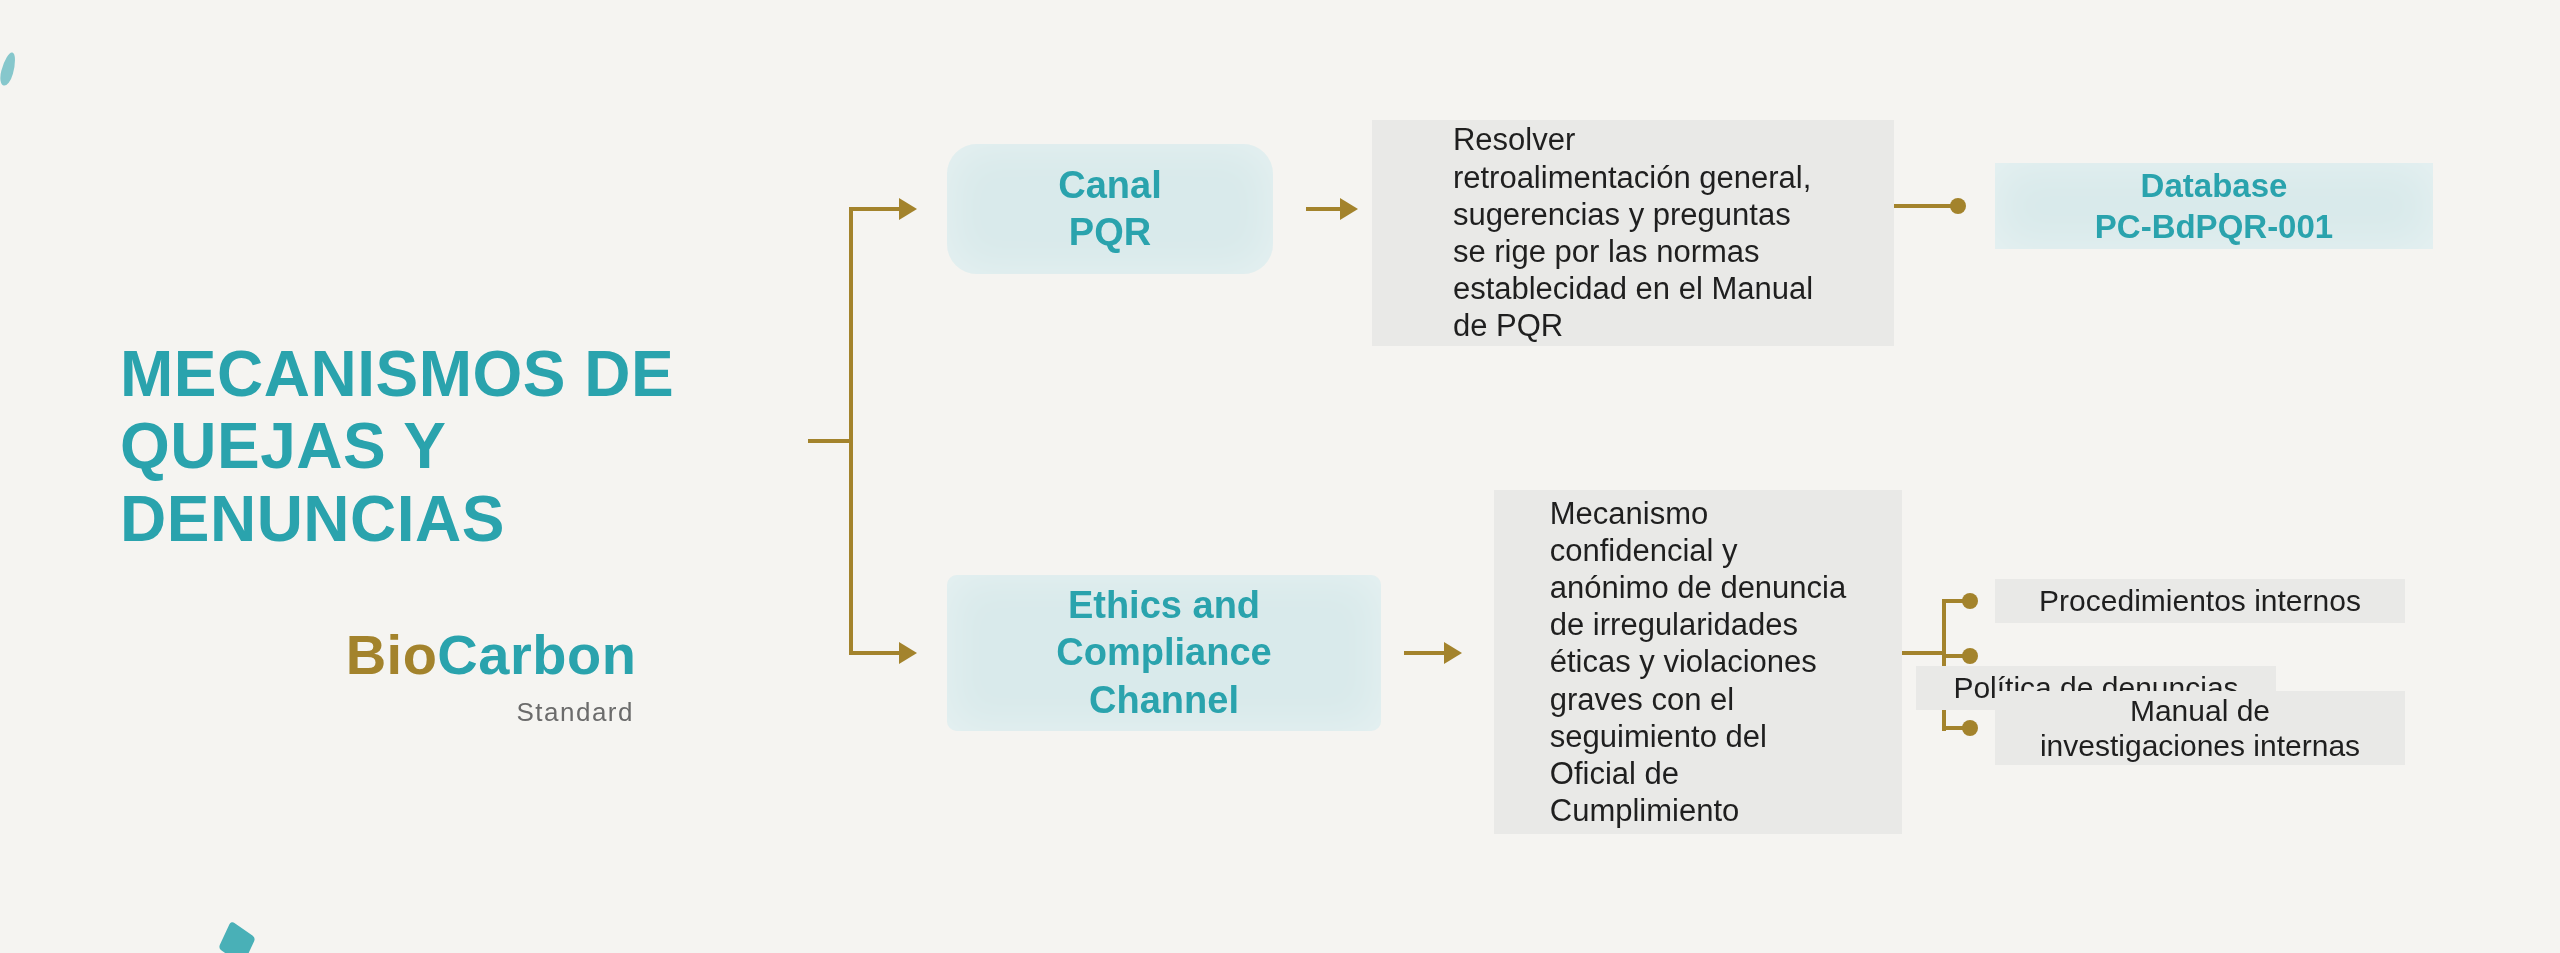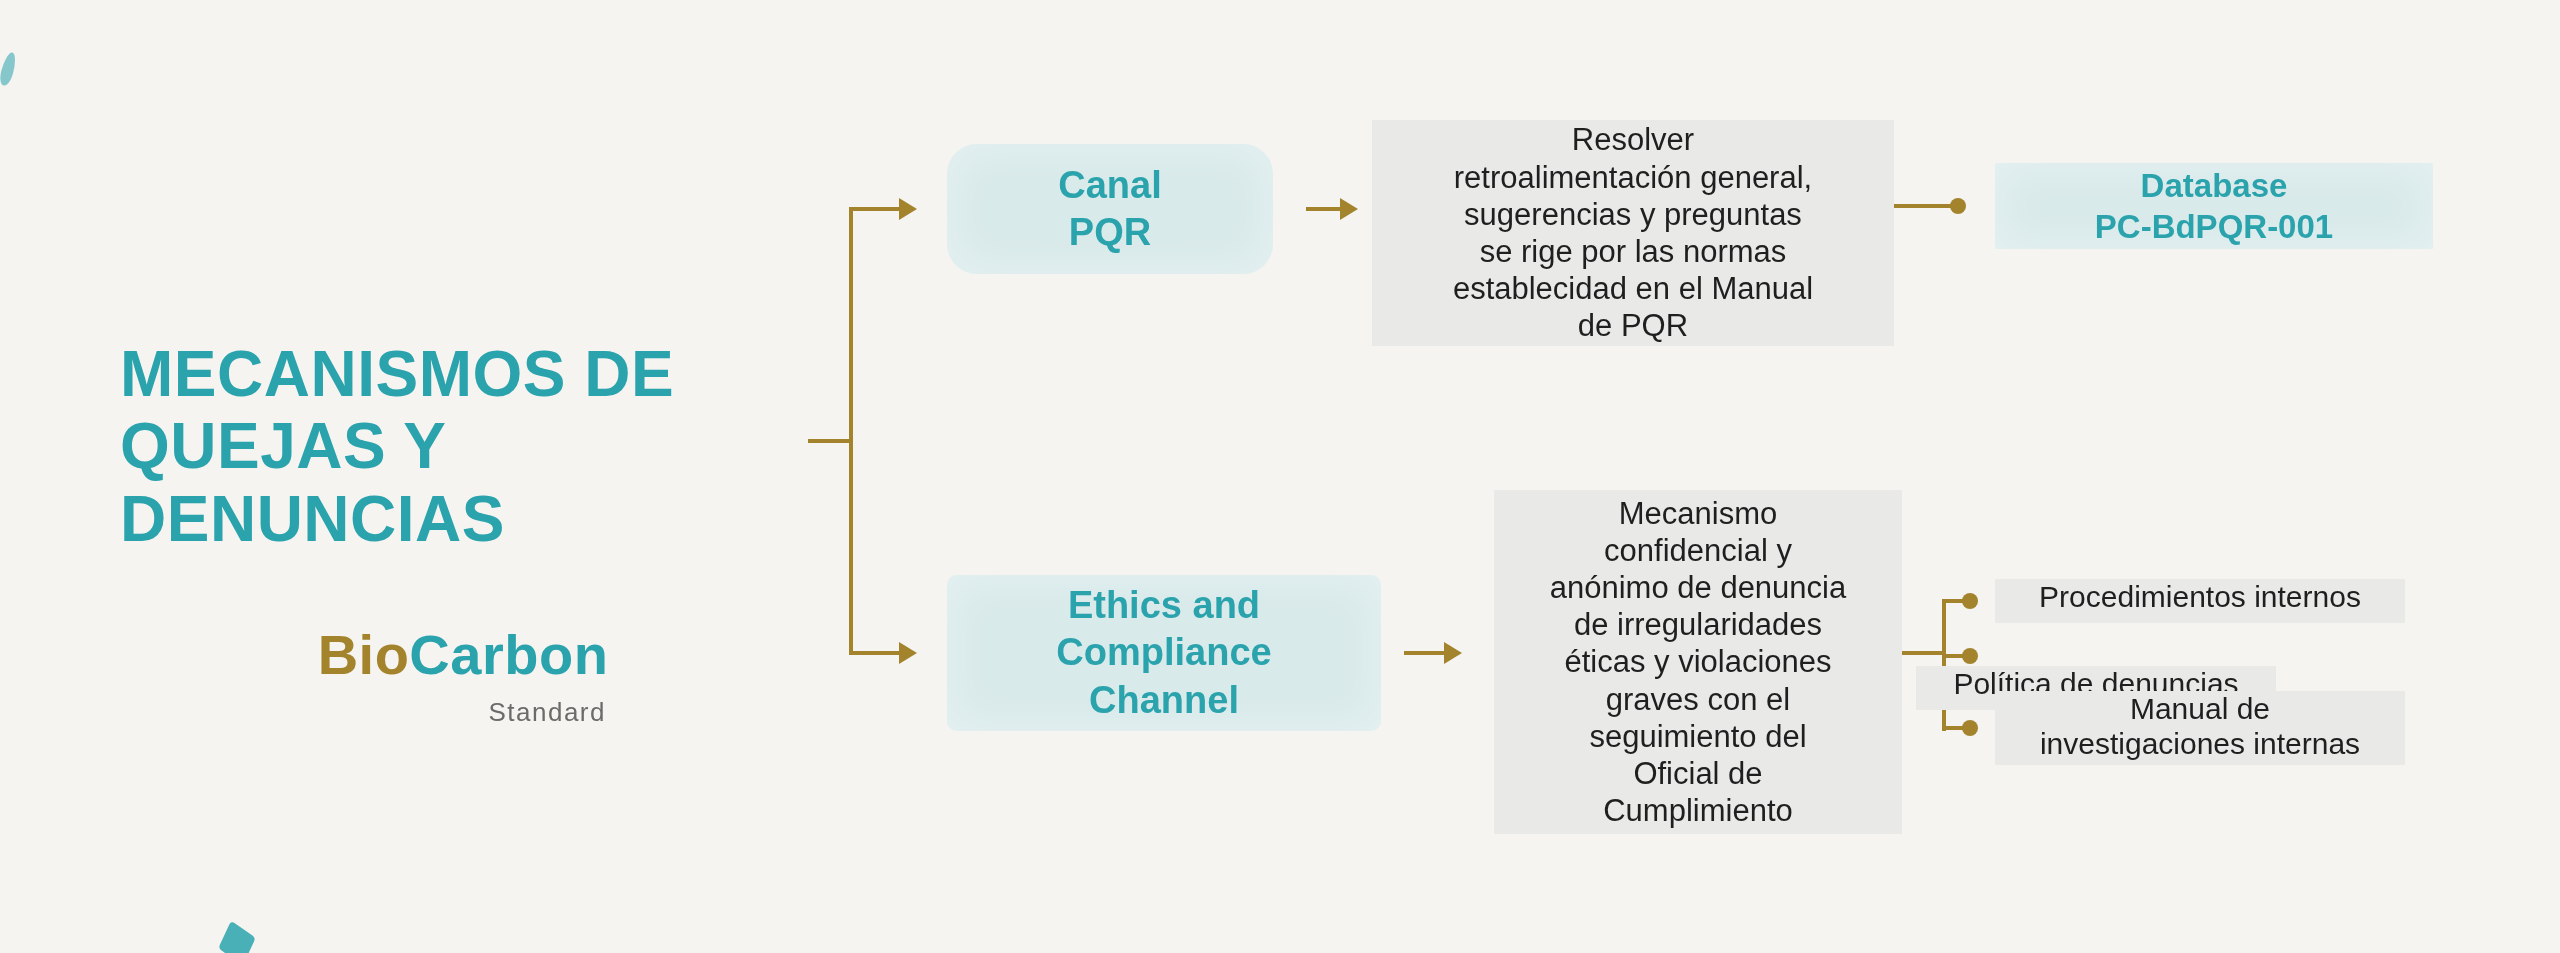--- a/index.html
+++ b/index.html
@@ -29,21 +29,21 @@
     color: var(--teal);
     font-size: 64px;
     font-weight: bold;
     line-height: 1.13;
     text-align: left;
     white-space: pre-line;
     letter-spacing: 0.5px;
   }
   .logo {
     position: absolute;
-    left: 268px; top: 622px; width: 390px;
+    left: 296px; top: 622px; width: 390px;
     text-align: center;
   }
   .logo-main { font-size: 56px; font-weight: bold; letter-spacing: 0.5px; }
   .logo-bio { color: var(--gold); }
   .logo-carbon { color: var(--teal); }
   .logo-standard {
     display: block;
     margin-top: 10px;
     padding-right: 52px;
     text-align: right;
@@ -61,30 +61,29 @@
     text-align: center;
     color: var(--teal);
     font-weight: bold;
     white-space: pre-line;
     line-height: 1.25;
   }
   .desc-box {
     position: absolute;
     background: var(--gray-bg);
     display: flex; align-items: center; justify-content: center;
-    text-align: center;
     color: var(--text-dark);
     white-space: pre-line;
     line-height: 1.2;
     padding: 4px 10px;
   }
   .doc-strip {
     position: absolute;
     background: var(--gray-bg);
-    display: flex; justify-content: center;
+    display: flex; align-items: center; justify-content: center;
     text-align: center;
     color: var(--text-dark);
     white-space: pre-line;
     line-height: 1.18;
     font-size: 30px;
   }
 
   #pqr-box      { left: 947px;  top: 144px; width: 326px; height: 130px; font-size: 38px; border-radius: 30px; }
   #ethics-box   { left: 947px;  top: 575px; width: 434px; height: 156px; font-size: 38px; border-radius: 10px; }
   #db-box       { left: 1995px; top: 163px; width: 438px; height: 86px;  font-size: 33px; justify-content: center; }

